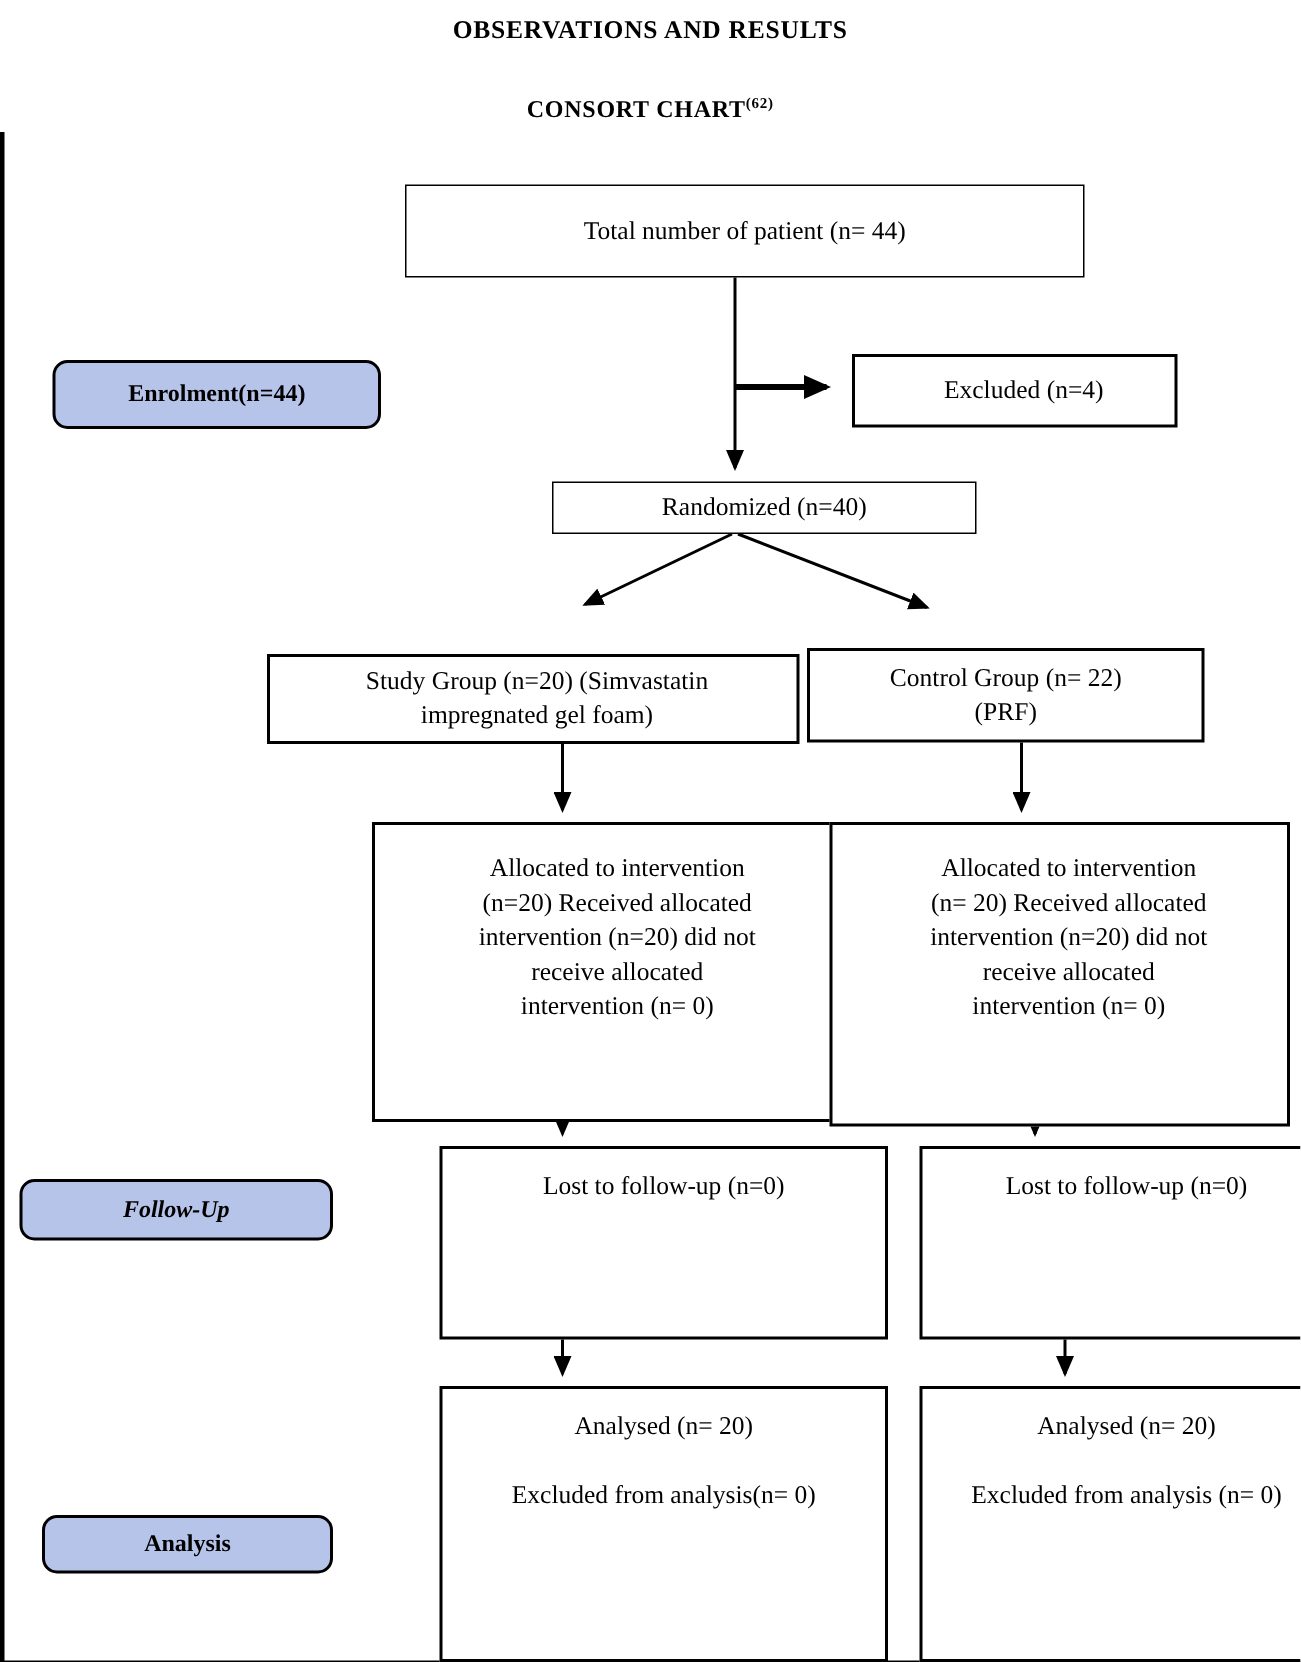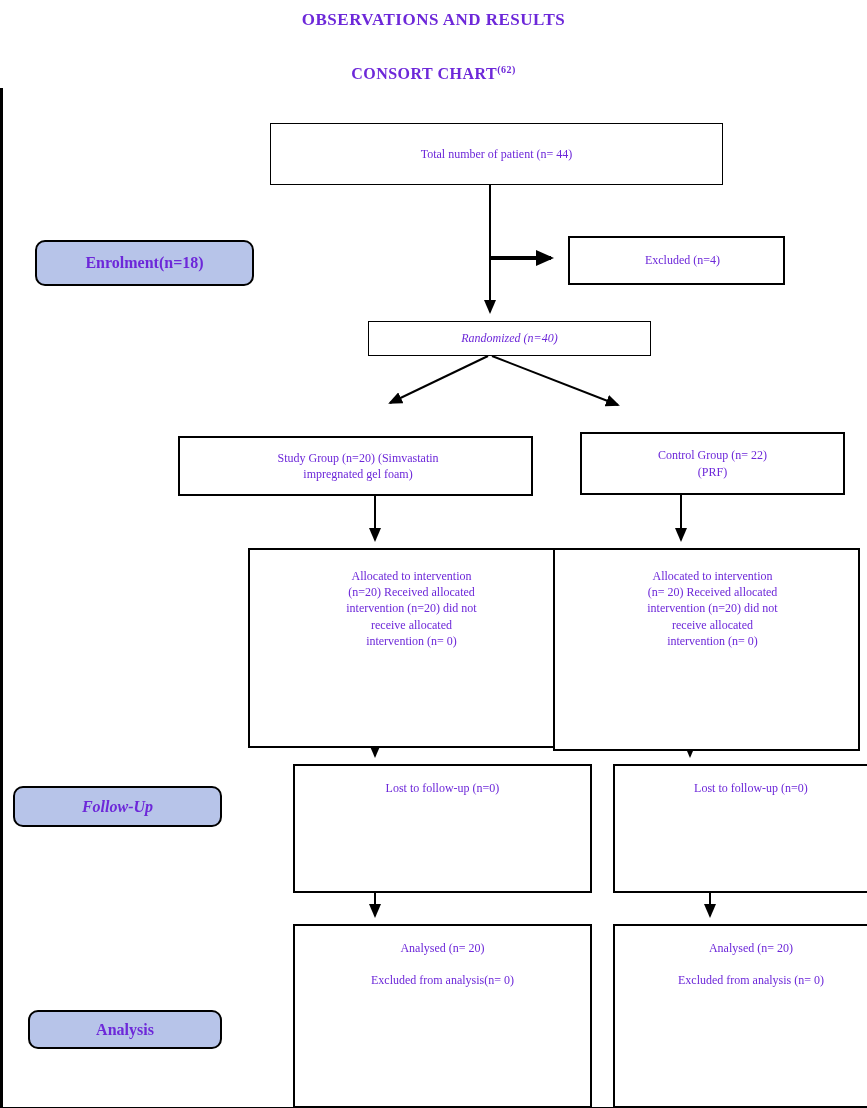--- a/index.html
+++ b/index.html
@@ -1,40 +1,40 @@
 <!DOCTYPE html>
 <html style="--stage-fill: #b7c4e9; --line-color: #000000;"><head>
 <meta charset="utf-8">
 <style>
   :root { --stage-fill:#b7c4e9; --line-color:#000000; }
   html, body { margin:0; padding:0; background:#ffffff; }
   .page {
     position:relative; width:867px; height:1108px; background:#ffffff;
-    font-family:"Liberation Serif", serif; color:#6d28d9; overflow:hidden;
+    font-family:"Liberation Serif", serif; color:#000000; overflow:hidden;
   }
   .title {
     position:absolute; top:10px; left:0; width:100%; text-align:center;
     font-weight:bold; font-size:17px; letter-spacing:0.5px;
   }
   .subtitle {
     position:absolute; top:64px; left:0; width:100%; text-align:center;
     font-weight:bold; font-size:16px; letter-spacing:0.5px;
   }
   .subtitle sup { font-size:10px; font-weight:bold; }
   .frame {
     position:absolute; left:0; top:88px; width:866px; height:1019px;
     border-left:3px solid var(--line-color);
     border-right:4px solid var(--line-color);
     border-bottom:3px solid var(--line-color);
     pointer-events:none;
   }
   .connectors { position:absolute; left:0; top:0; pointer-events:none; }
   .box {
     position:absolute; border:2px solid var(--line-color); background:#fff;
-    font-size:12px; line-height:1.35; text-align:center; white-space:pre-line;
+    font-size:17px; line-height:1.35; text-align:center; white-space:pre-line;
   }
   .box.thin { border-width:1.5px; }
   .box.center { display:flex; align-items:center; justify-content:center; padding:0 8px; }
   .box.pad18 { padding:18px 8px 0 20px; }
   .box.pad14 { padding:14px 6px 0 6px;margin-left:45px; }
   .stage {
     position:absolute; border:2px solid var(--line-color); border-radius:10px;
     background:var(--stage-fill); display:flex; align-items:center; justify-content:center;
     font-weight:bold; font-size:16px;
   }
@@ -68,28 +68,28 @@
     <line x1="375" y1="726" x2="375" y2="756" stroke="#000" stroke-width="2" marker-end="url(#arrow)"></line>
     <line x1="690" y1="729" x2="690" y2="756" stroke="#000" stroke-width="2" marker-end="url(#arrow)"></line>
     <line x1="375" y1="875" x2="375" y2="916" stroke="#000" stroke-width="2" marker-end="url(#arrow)"></line>
     <line x1="710" y1="875" x2="710" y2="916" stroke="#000" stroke-width="2" marker-end="url(#arrow)"></line>
   </svg>
 
   <div class="box center thin" style="left:270px; top:123px; width:435px; height:60px;">Total number of patient (n= 44)</div>
 
   <div class="box center" style="left:568px; top:236px; width:185px; height:45px;padding-left:20px;">Excluded (n=4)</div>
 
-  <div class="stage" style="left:35px; top:240px; width:215px; height:42px;">Enrolment(n=18)</div>
+  <div class="stage" style="left:35px; top:240px; width:215px; height:42px;">Enrolment(n=44)</div>
 
-  <div class="box center thin" style="left:368px; top:321px; width:265px; height:33px;font-style:italic;">Randomized (n=40)</div>
+  <div class="box center thin" style="left:368px; top:321px; width:265px; height:33px;">Randomized (n=40)</div>
 
   <div class="box center" style="left:178px; top:436px; width:330px; height:56px;padding-left:13px;">Study Group (n=20) (Simvastatin
 impregnated gel foam)</div>
 
-  <div class="box center" style="left:538px; top:432px; width:245px; height:59px;margin-left:42px;">Control Group (n= 22)
+  <div class="box center" style="left:538px; top:432px; width:245px; height:59px;">Control Group (n= 22)
 (PRF)</div>
 
   <div class="box pad18" style="left:248px; top:548px; width:283px; height:178px;">Allocated to intervention
 (n=20) Received allocated
 intervention (n=20) did not
 receive  allocated
 intervention (n= 0)</div>
 
   <div class="box pad18" style="left:553px; top:548px; width:275px; height:181px;">Allocated to intervention
 (n= 20) Received allocated

